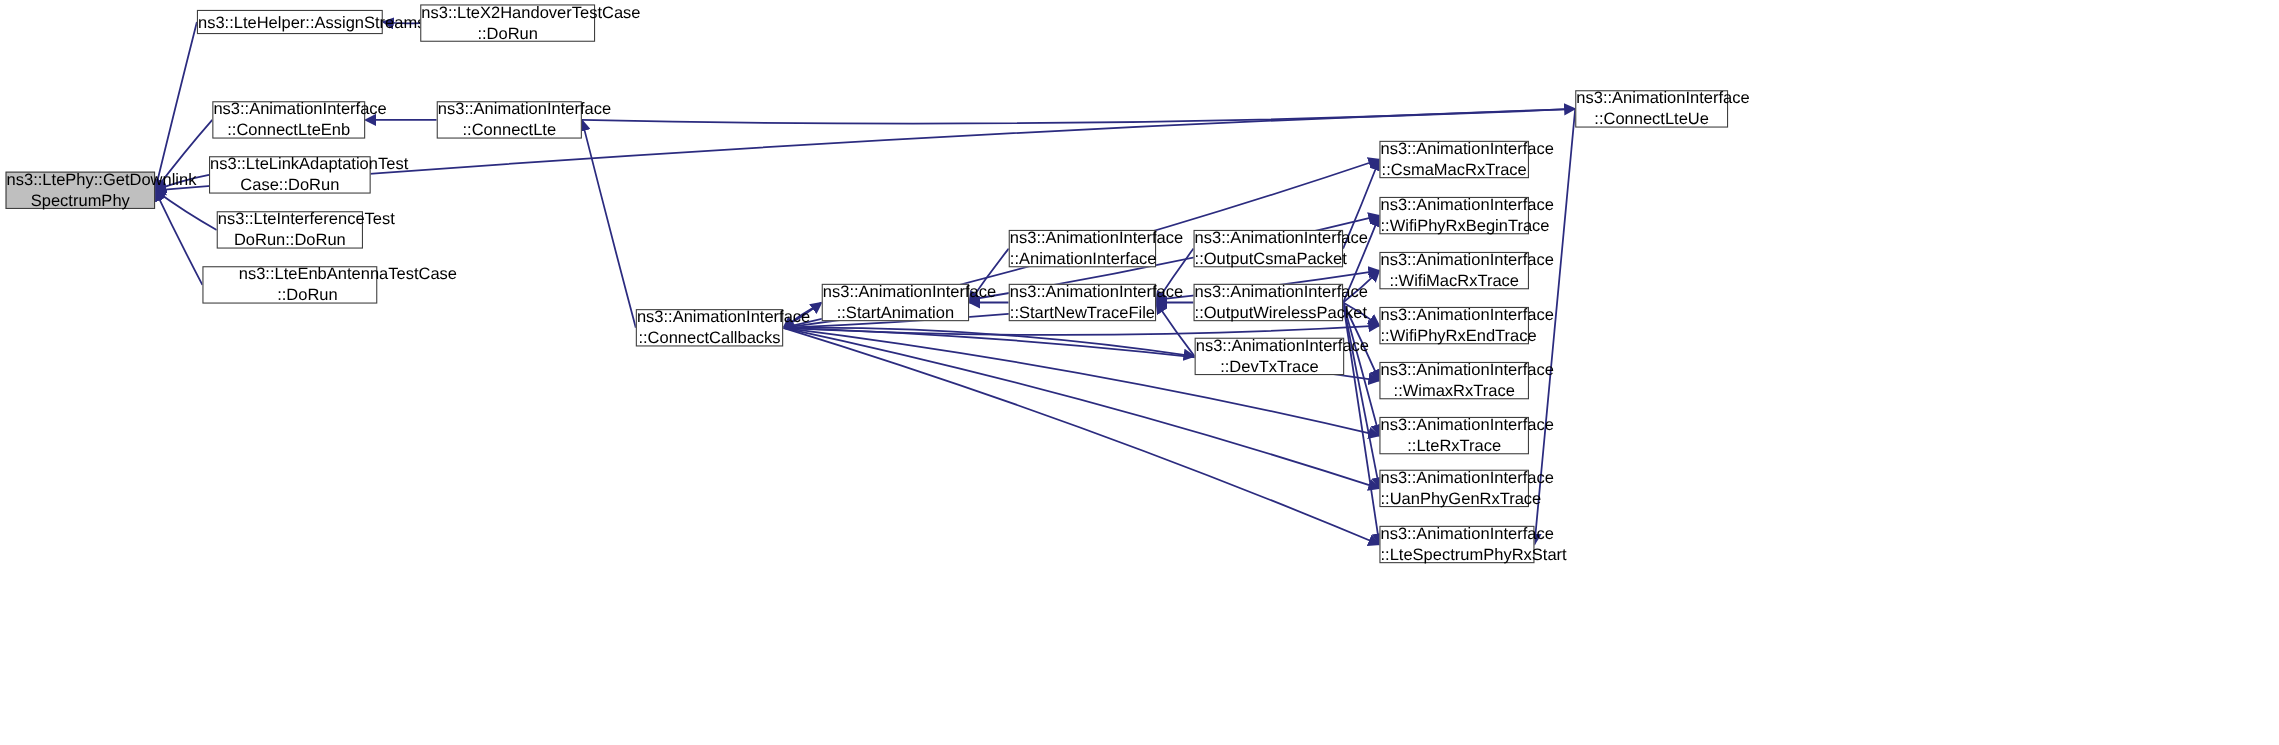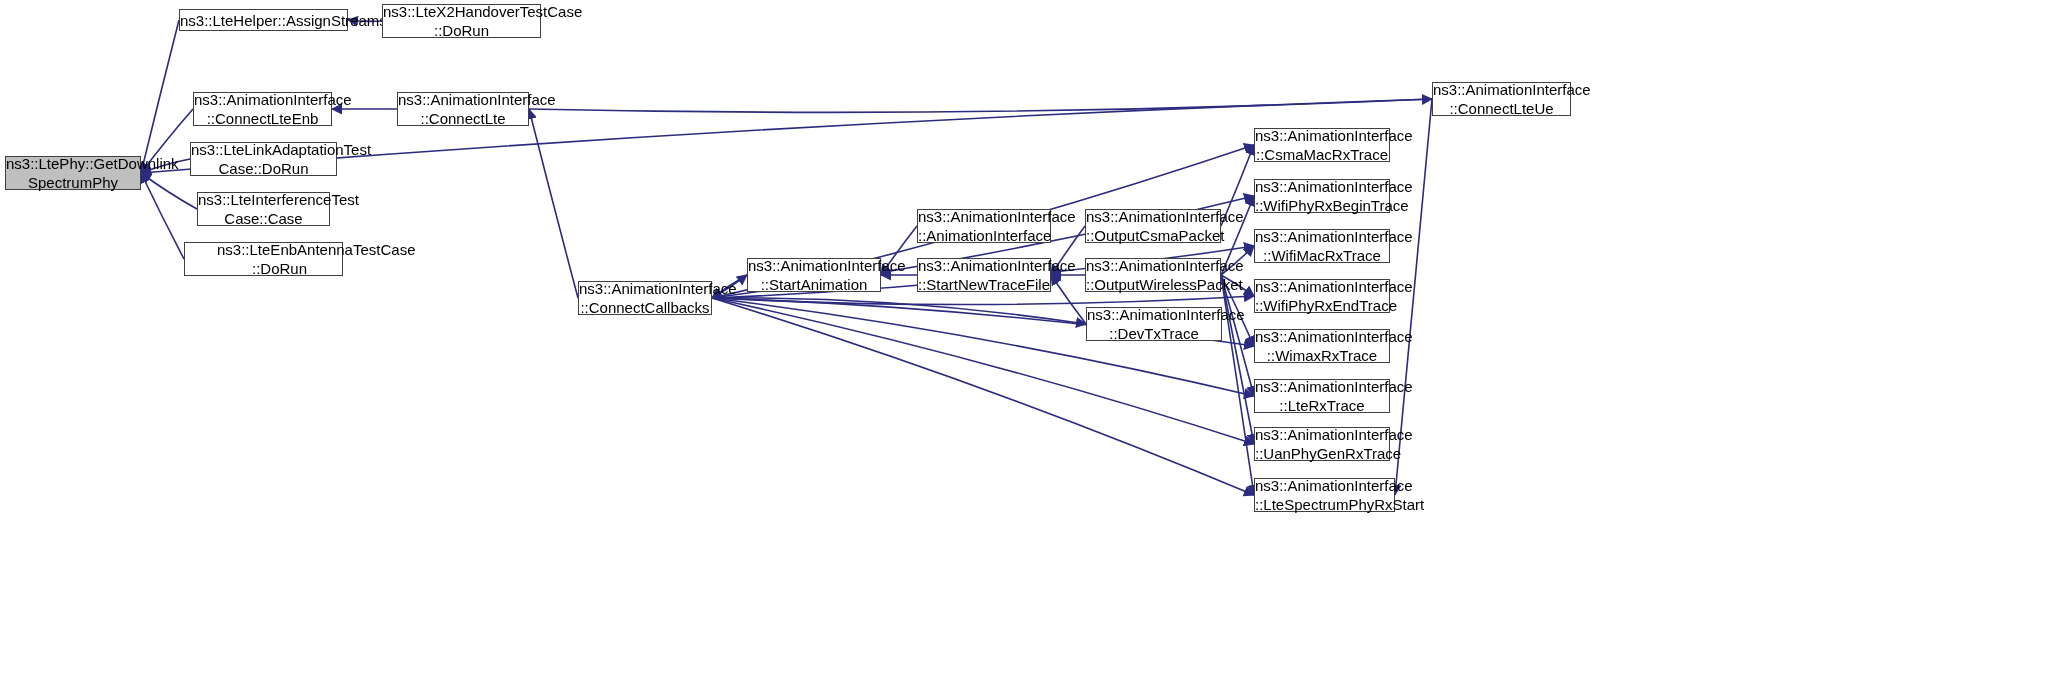--- a/index.html
+++ b/index.html
@@ -107,21 +107,21 @@
 ::DoRun</span></div>
       <div class="node" style="left: 193px; top: 92px; width: 139px; height: 34px;"><span class="lbl">ns3::AnimationInterface
 ::ConnectLteEnb</span></div>
       <div class="node" style="left: 397px; top: 92px; width: 132px; height: 34px;"><span class="lbl">ns3::AnimationInterface
 ::ConnectLte</span></div>
       <div class="node" style="left: 1432px; top: 82px; width: 139px; height: 34px;"><span class="lbl">ns3::AnimationInterface
 ::ConnectLteUe</span></div>
       <div class="node" style="left: 190px; top: 142px; width: 147px; height: 34px;"><span class="lbl">ns3::LteLinkAdaptationTest
 Case::DoRun</span></div>
       <div class="node" style="left: 197px; top: 192px; width: 133px; height: 34px;"><span class="lbl">ns3::LteInterferenceTest
-Case::Case</span></div>
+DoRun::DoRun</span></div>
       <div class="node" style="left: 184px; top: 242px; width: 159px; height: 34px; padding-left: 32px;"><span class="lbl">ns3::LteEnbAntennaTestCase
 ::DoRun</span></div>
       <div class="node" style="left: 578px; top: 281px; width: 134px; height: 34px;"><span class="lbl">ns3::AnimationInterface
 ::ConnectCallbacks</span></div>
       <div class="node" style="left: 747px; top: 258px; width: 134px; height: 34px;"><span class="lbl">ns3::AnimationInterface
 ::StartAnimation</span></div>
       <div class="node" style="left: 917px; top: 209px; width: 134px; height: 34px;"><span class="lbl">ns3::AnimationInterface
 ::AnimationInterface</span></div>
       <div class="node" style="left: 917px; top: 258px; width: 134px; height: 34px;"><span class="lbl">ns3::AnimationInterface
 ::StartNewTraceFile</span></div>

